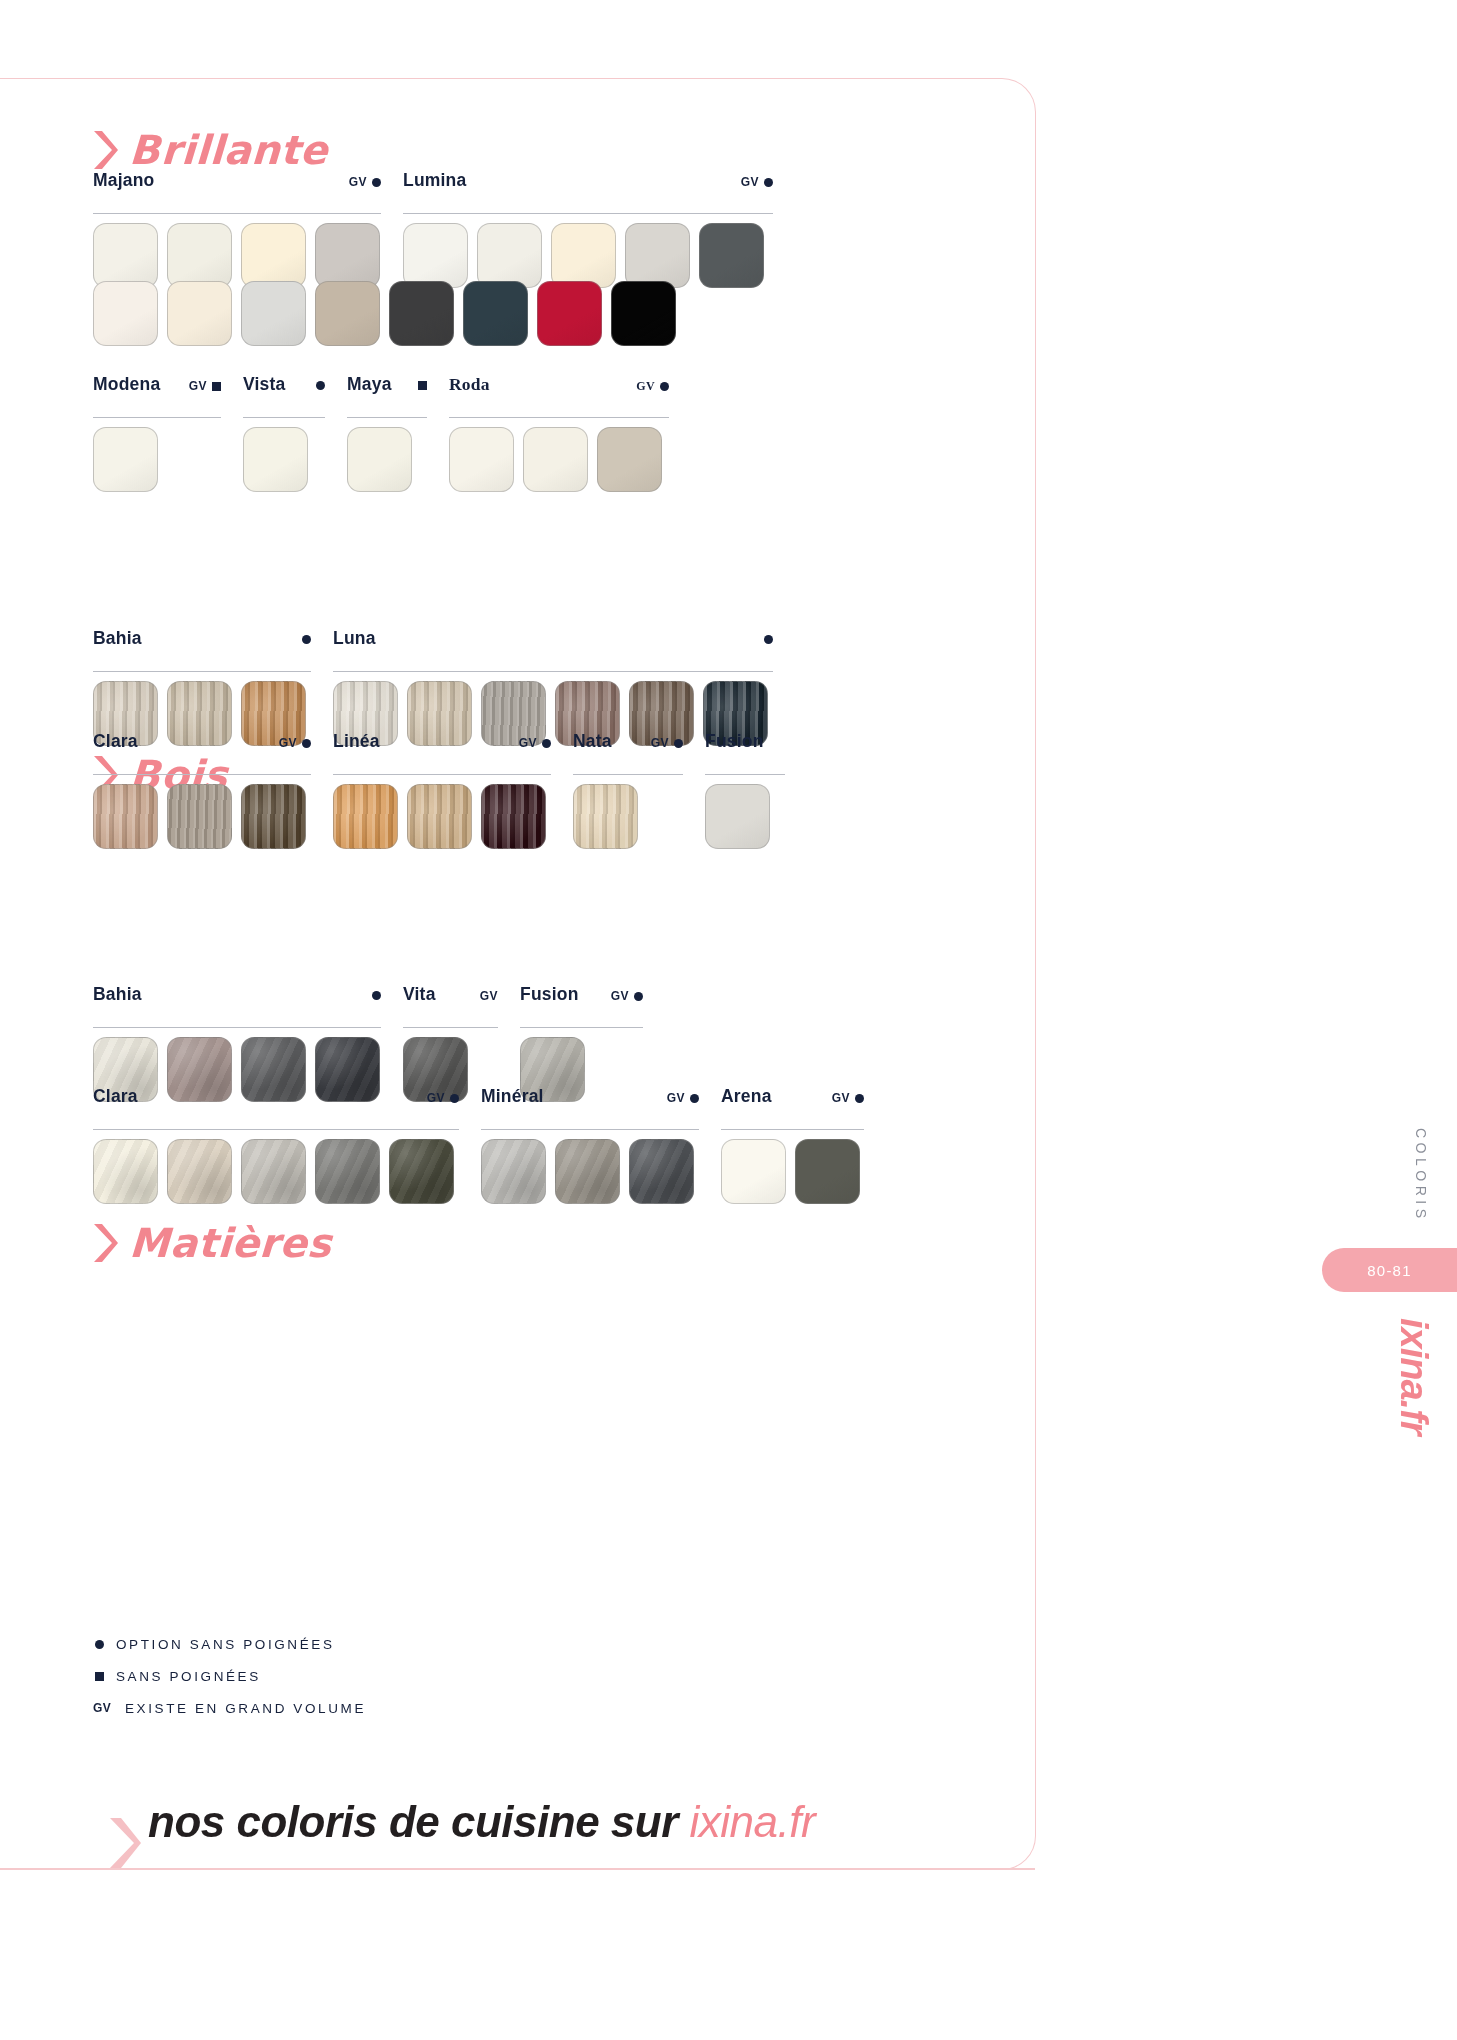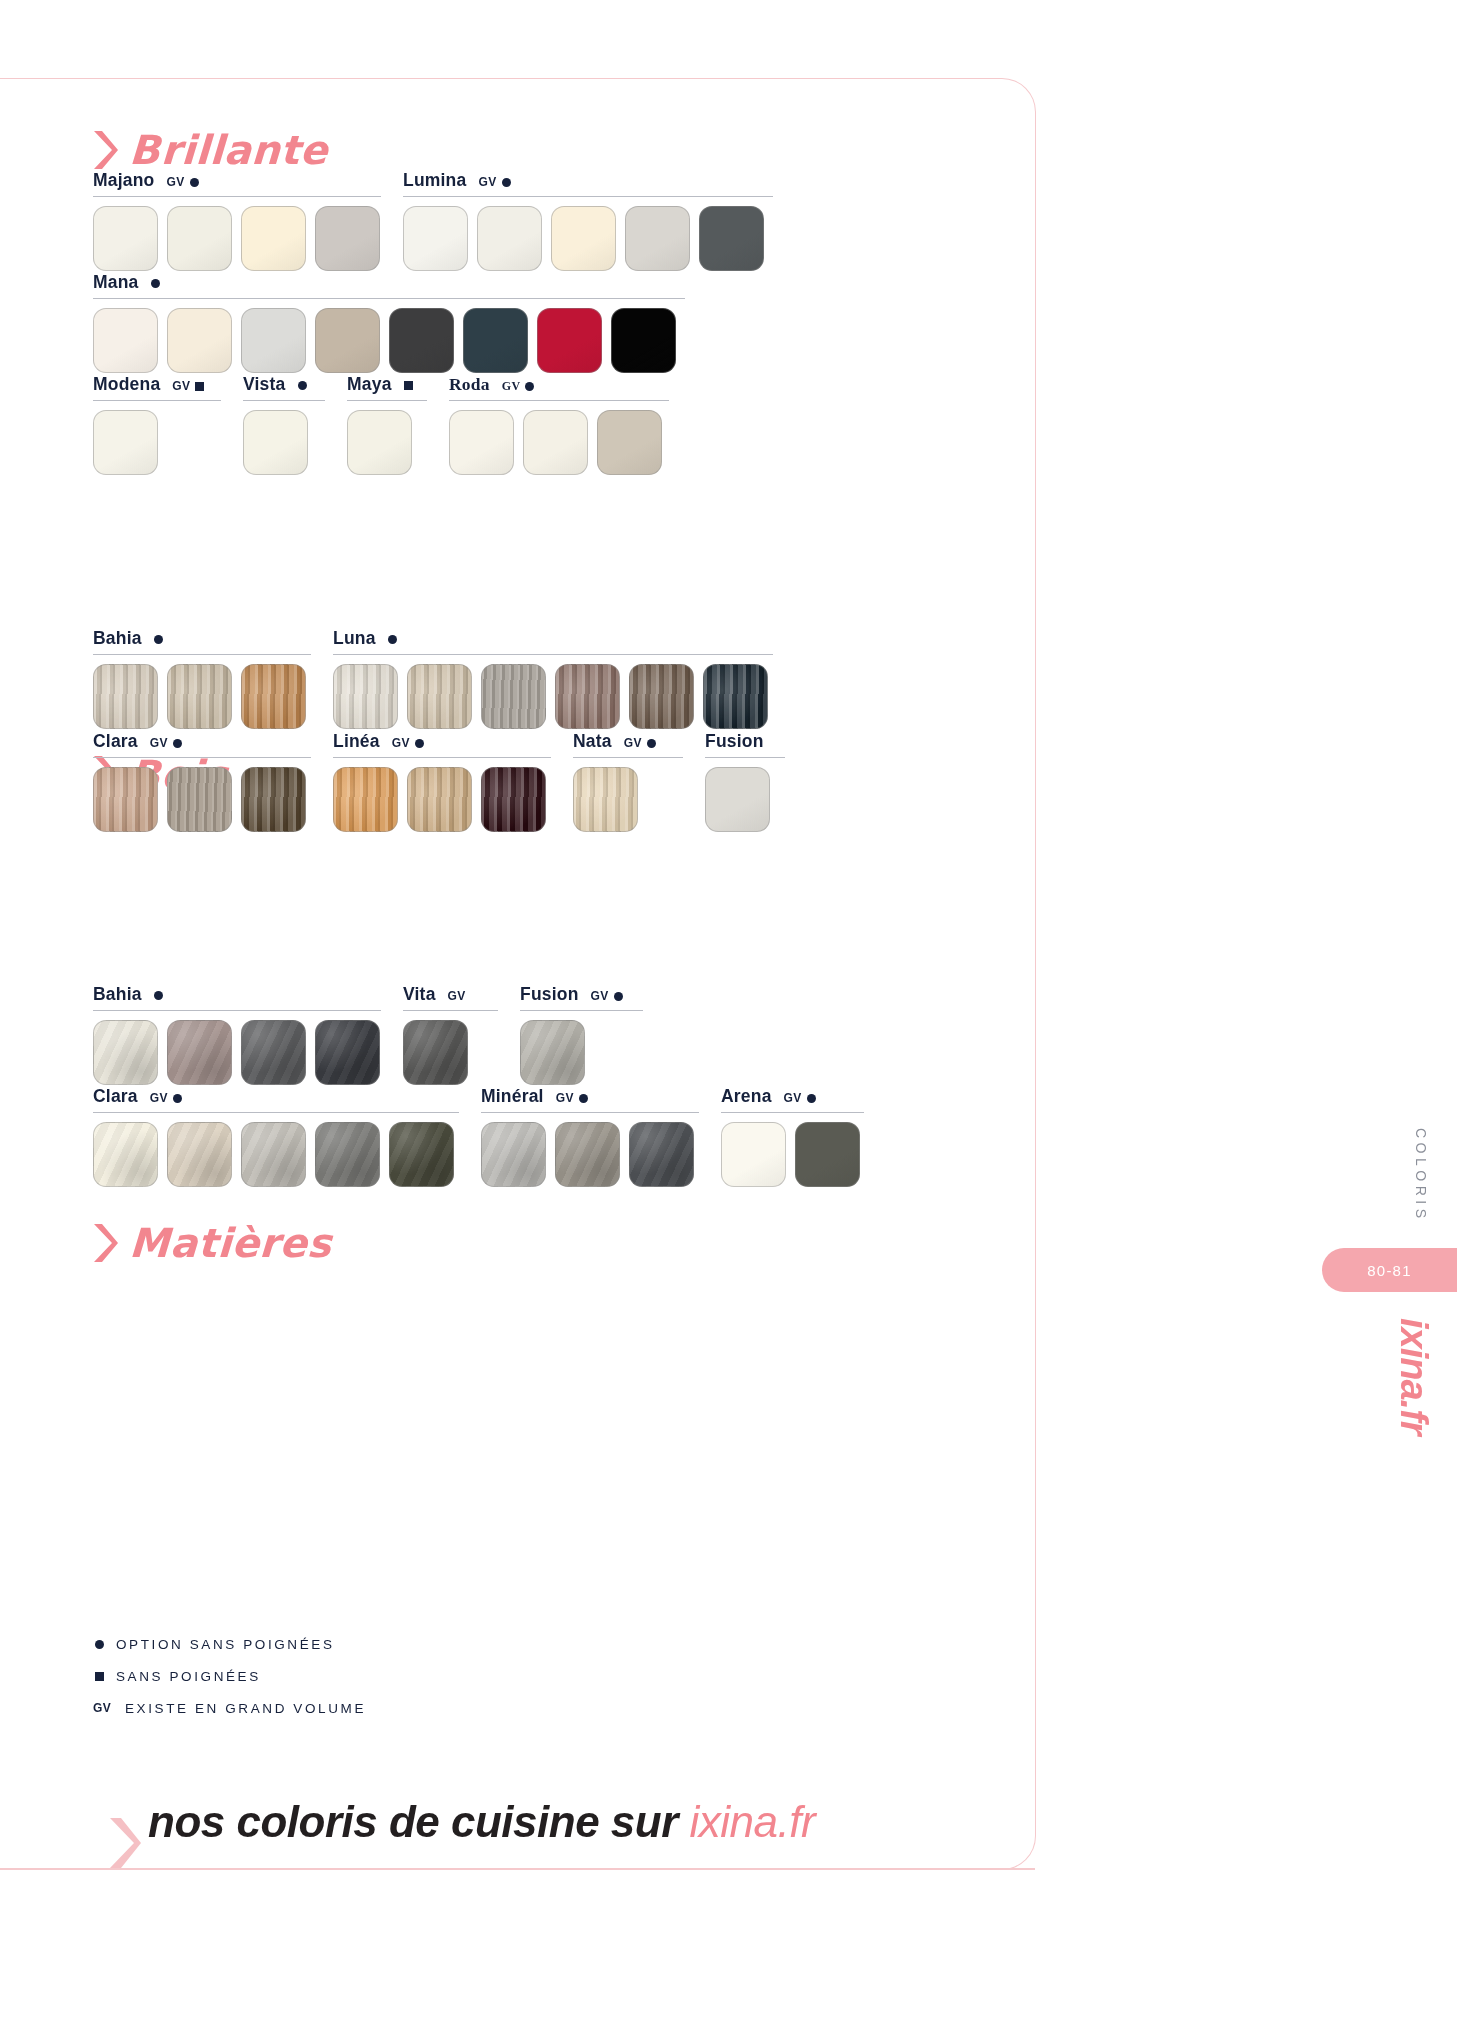--- a/index.html
+++ b/index.html
@@ -26,23 +26,23 @@
   .sec-title{
     font-family:"DejaVu Sans", sans-serif;
     font-style:italic;font-weight:700;
     font-size:40px;line-height:40px;color:#f2868f;
     letter-spacing:0.5px;
     transform:skewX(-6deg);
   }
   .groups{display:flex;align-items:flex-start;}
   .group{position:relative;}
   .grp-head{
-    display:flex;align-items:baseline;justify-content:flex-start;
+    display:flex;align-items:baseline;justify-content:space-between;
     border-bottom:1.4px solid #b9bcc4;
-    padding-bottom:5px;
+    padding-bottom:22px;
   }
   .grp-name{
     font-size:17.5px;font-weight:700;letter-spacing:.2px;color:#16213c;
     white-space:nowrap;
   }
   .marks{display:flex;align-items:center;gap:5px;padding-left:12px;white-space:nowrap;}
   .gv{font-size:12px;font-weight:700;letter-spacing:.4px;color:#16213c;}
   .dot{width:9px;height:9px;border-radius:50%;background:#16213c;display:inline-block;}
   .sq{width:9px;height:9px;background:#16213c;display:inline-block;}
 
@@ -139,26 +139,20 @@
             <div class="sw" title="lumina-3" style="background: linear-gradient(150deg, rgb(250, 240, 218) 0%, rgb(250, 240, 218) 60%, rgba(0, 0, 0, 0.06) 100%), rgb(250, 240, 218);"></div>
             <div class="sw" title="lumina-4" style="background: linear-gradient(150deg, rgb(217, 214, 208) 0%, rgb(217, 214, 208) 60%, rgba(0, 0, 0, 0.06) 100%), rgb(217, 214, 208);"></div>
             <div class="sw" title="lumina-5" style="background: linear-gradient(150deg, rgb(85, 90, 92) 0%, rgb(85, 90, 92) 60%, rgba(0, 0, 0, 0.06) 100%), rgb(85, 90, 92);"></div>
           </div>
         </div>
       </div>
     </div>
     <div class="section" style="left: 93px; top: 272px;">
       <div class="groups">
         <div class="group" style="margin-right: 22px;">
-          <div class="grp-head" style="width: 592px;">
-            <span class="grp-name">Mana</span>
-            <span class="marks">
-              <span class="dot"></span>
-            </span>
-          </div>
           <div class="swatches">
             <div class="sw" title="mana-1" style="background: linear-gradient(150deg, rgb(246, 240, 232) 0%, rgb(246, 240, 232) 60%, rgba(0, 0, 0, 0.06) 100%), rgb(246, 240, 232);"></div>
             <div class="sw" title="mana-2" style="background: linear-gradient(150deg, rgb(246, 237, 220) 0%, rgb(246, 237, 220) 60%, rgba(0, 0, 0, 0.06) 100%), rgb(246, 237, 220);"></div>
             <div class="sw" title="mana-3" style="background: linear-gradient(150deg, rgb(220, 220, 217) 0%, rgb(220, 220, 217) 60%, rgba(0, 0, 0, 0.06) 100%), rgb(220, 220, 217);"></div>
             <div class="sw" title="mana-4" style="background: linear-gradient(150deg, rgb(196, 183, 166) 0%, rgb(196, 183, 166) 60%, rgba(0, 0, 0, 0.06) 100%), rgb(196, 183, 166);"></div>
             <div class="sw" title="mana-5" style="background: linear-gradient(150deg, rgb(61, 61, 62) 0%, rgb(61, 61, 62) 60%, rgba(0, 0, 0, 0.06) 100%), rgb(61, 61, 62);"></div>
             <div class="sw" title="mana-6" style="background: linear-gradient(150deg, rgb(46, 63, 72) 0%, rgb(46, 63, 72) 60%, rgba(0, 0, 0, 0.06) 100%), rgb(46, 63, 72);"></div>
             <div class="sw" title="mana-7" style="background: linear-gradient(150deg, rgb(191, 20, 53) 0%, rgb(191, 20, 53) 60%, rgba(0, 0, 0, 0.06) 100%), rgb(191, 20, 53);"></div>
             <div class="sw" title="mana-8" style="background: linear-gradient(150deg, rgb(5, 5, 5) 0%, rgb(5, 5, 5) 60%, rgba(0, 0, 0, 0.06) 100%), rgb(5, 5, 5);"></div>
           </div>

